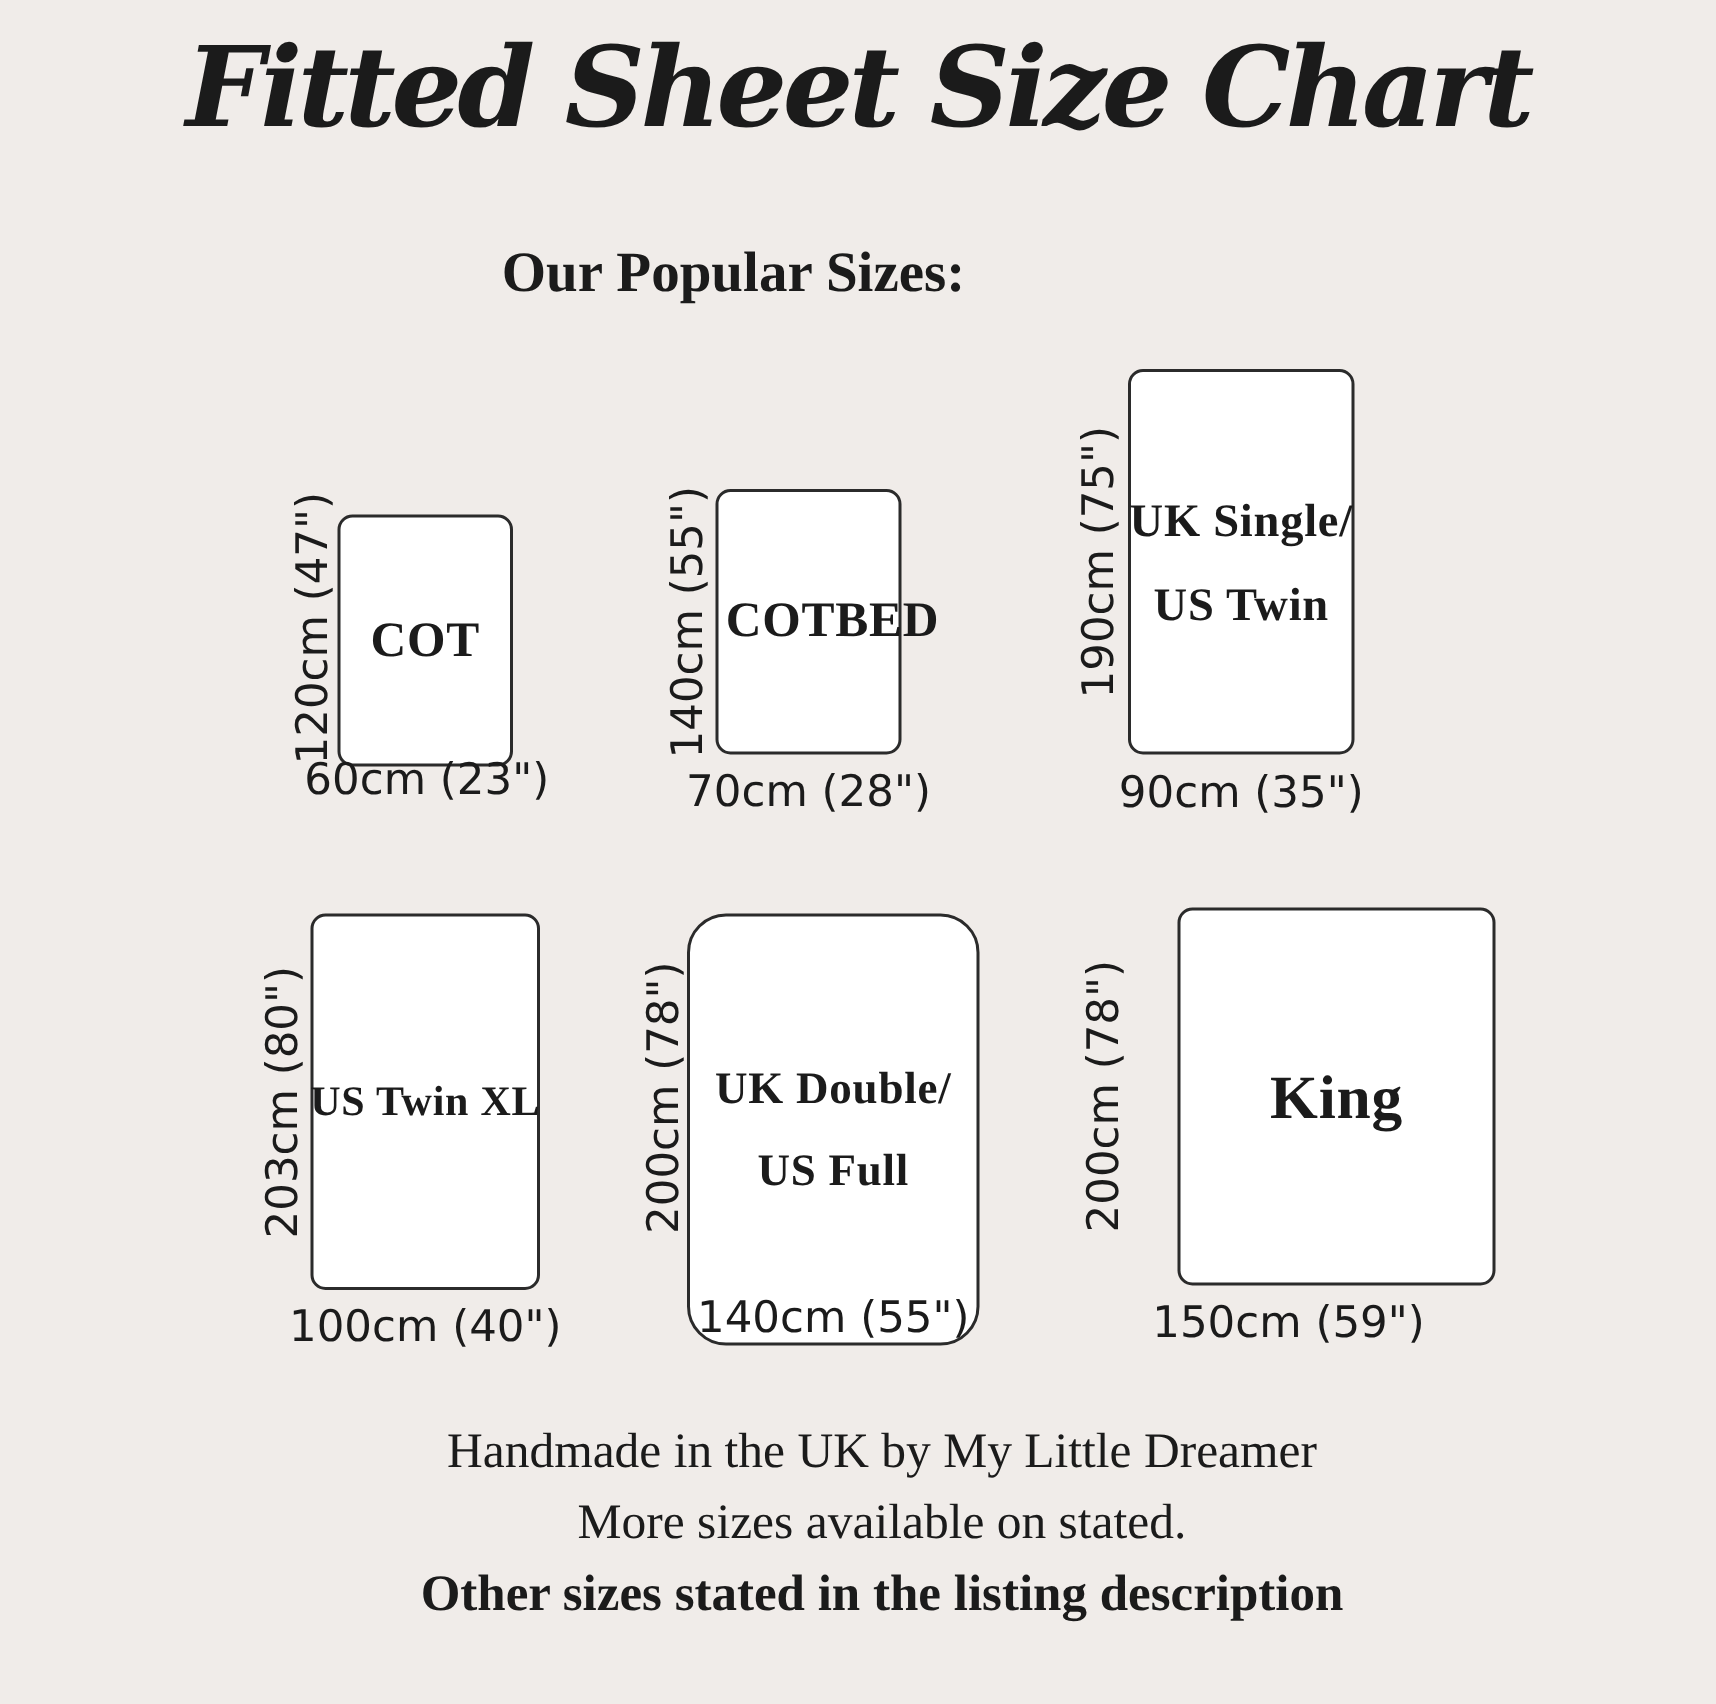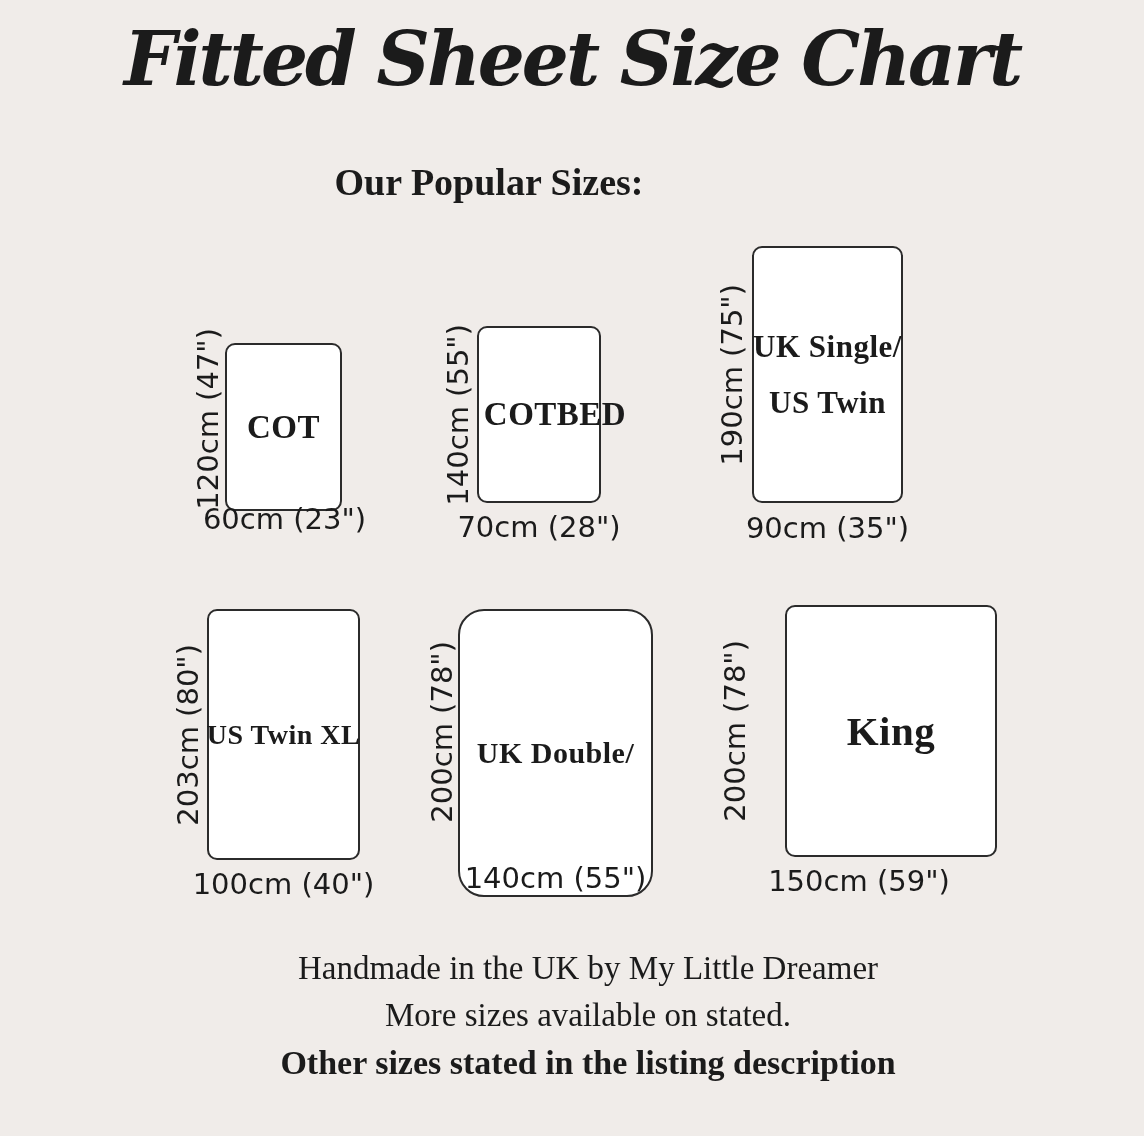--- a/index.html
+++ b/index.html
@@ -139,20 +139,21 @@
   <div class="box b-twinxl">
     <span class="bname">US Twin XL</span>
   </div>
   <div class="hlabel h-twinxl">100cm (40")</div>
 
   <div class="vwrap v-double">
     <span class="vlabel">200cm (78")</span>
   </div>
   <div class="box b-double">
     <span class="bname">UK Double/</span>
+    <span class="bname">US Full</span>
   </div>
   <div class="hlabel h-double">140cm (55")</div>
 
   <div class="vwrap v-king">
     <span class="vlabel">200cm (78")</span>
   </div>
   <div class="box b-king">
     <span class="bname">King</span>
   </div>
   <div class="hlabel h-king">150cm (59")</div>

